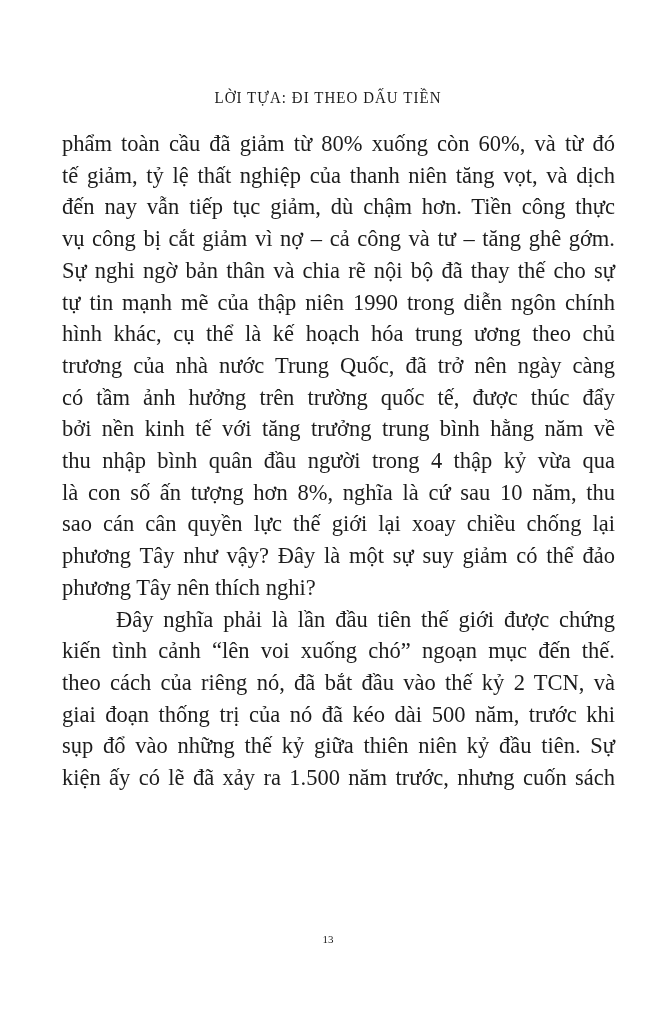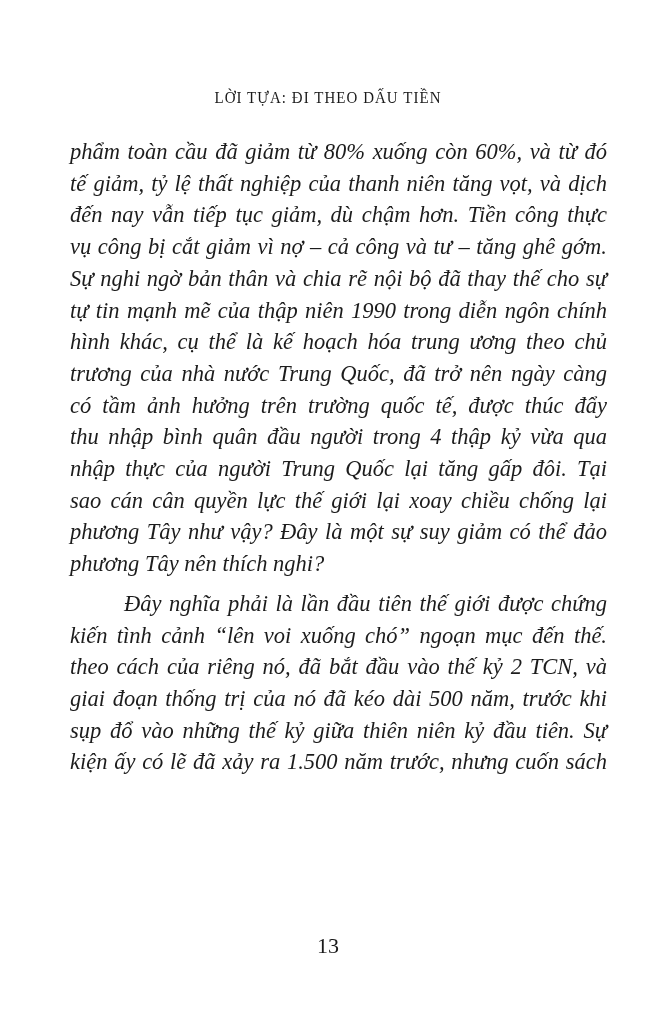--- a/index.html
+++ b/index.html
@@ -32,64 +32,64 @@
       position: absolute;
       top: 128px;
       left: 62px;
       width: 553px;
       font-family: "Liberation Serif", serif;
       font-size: 22.5px;
       line-height: 31.7px;
       text-align: justify;
     }
     .para {
-      margin: 8px;
-      font-style: italic;
+      margin: 0;
     }
     .para .line {
       display: block;
       text-align: justify;
       text-align-last: justify;
       white-space: nowrap;
     }
     .para .line.last {
       text-align-last: left;
     }
     .para.indent .line.first {
       text-indent: 54px;
     }
     .folio {
       position: absolute;
       top: 933px;
       left: 0;
       width: 656px;
       text-align: center;
       font-family: "Liberation Serif", serif;
-      font-size: 22px;
+      font-size: 11px;
       color: #1a1a1a;
     }
   </style>
 </head>
 <body>
 
 <div class="running-head">LỜI TỰA: ĐI THEO DẤU TIỀN</div>
 
 <div class="body-text">
   <p class="para">
     <span class="line">phẩm toàn cầu đã giảm từ 80% xuống còn 60%, và từ đó</span>
     <span class="line">tế giảm, tỷ lệ thất nghiệp của thanh niên tăng vọt, và dịch</span>
     <span class="line">đến nay vẫn tiếp tục giảm, dù chậm hơn. Tiền công thực</span>
     <span class="line">vụ công bị cắt giảm vì nợ – cả công và tư – tăng ghê gớm.</span>
     <span class="line">Sự nghi ngờ bản thân và chia rẽ nội bộ đã thay thế cho sự</span>
     <span class="line">tự tin mạnh mẽ của thập niên 1990 trong diễn ngôn chính</span>
     <span class="line">hình khác, cụ thể là kế hoạch hóa trung ương theo chủ</span>
     <span class="line">trương của nhà nước Trung Quốc, đã trở nên ngày càng</span>
     <span class="line">có tầm ảnh hưởng trên trường quốc tế, được thúc đẩy</span>
+    <span class="line">bởi nền kinh tế với tăng trưởng trung bình hằng năm về</span>
     <span class="line">thu nhập bình quân đầu người trong 4 thập kỷ vừa qua</span>
-    <span class="line">nhập thực của người Trung Quốc lại tăng gấp đôi. Tại</span>
+    <span class="line">là con số ấn tượng hơn 8%, nghĩa là cứ sau 10 năm, thu</span>
     <span class="line">sao cán cân quyền lực thế giới lại xoay chiều chống lại</span>
     <span class="line">phương Tây như vậy? Đây là một sự suy giảm có thể đảo</span>
     <span class="line last">phương Tây nên thích nghi?</span>
   </p>
   <p class="para indent">
     <span class="line first">Đây nghĩa phải là lần đầu tiên thế giới được chứng</span>
     <span class="line">kiến tình cảnh “lên voi xuống chó” ngoạn mục đến thế.</span>
     <span class="line">theo cách của riêng nó, đã bắt đầu vào thế kỷ 2 TCN, và</span>
     <span class="line">giai đoạn thống trị của nó đã kéo dài 500 năm, trước khi</span>
     <span class="line">sụp đổ vào những thế kỷ giữa thiên niên kỷ đầu tiên. Sự</span>

